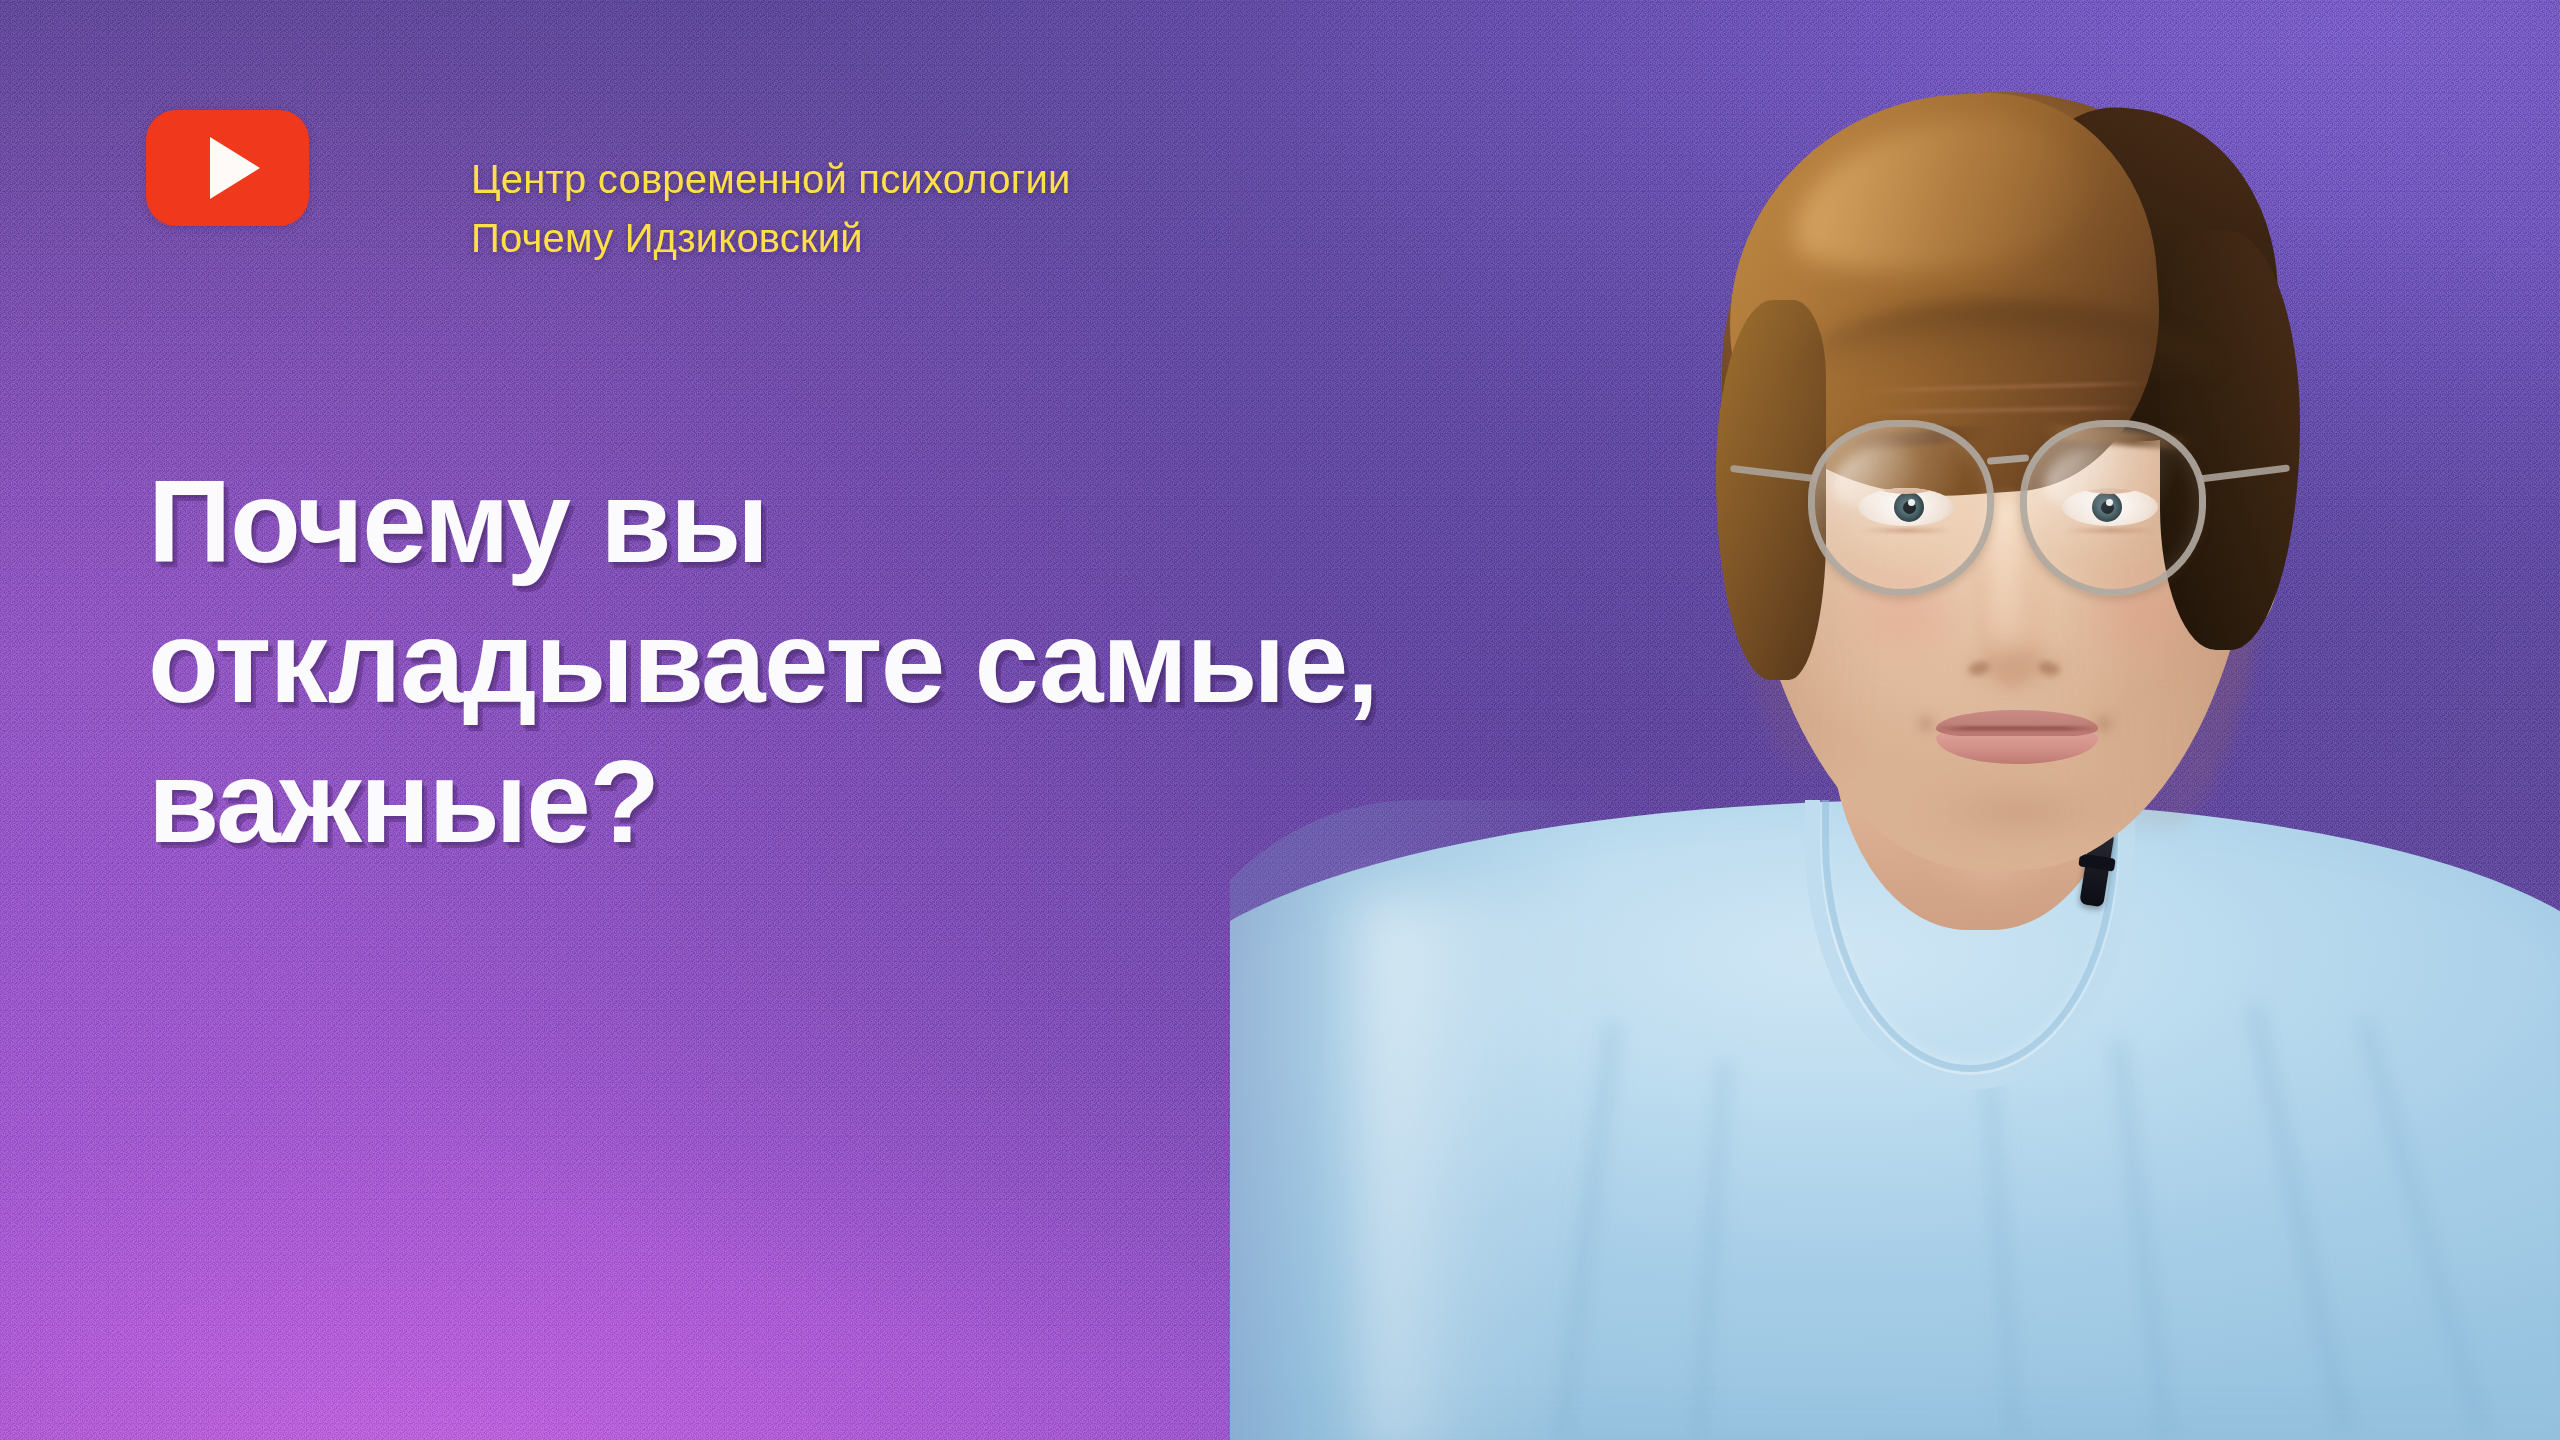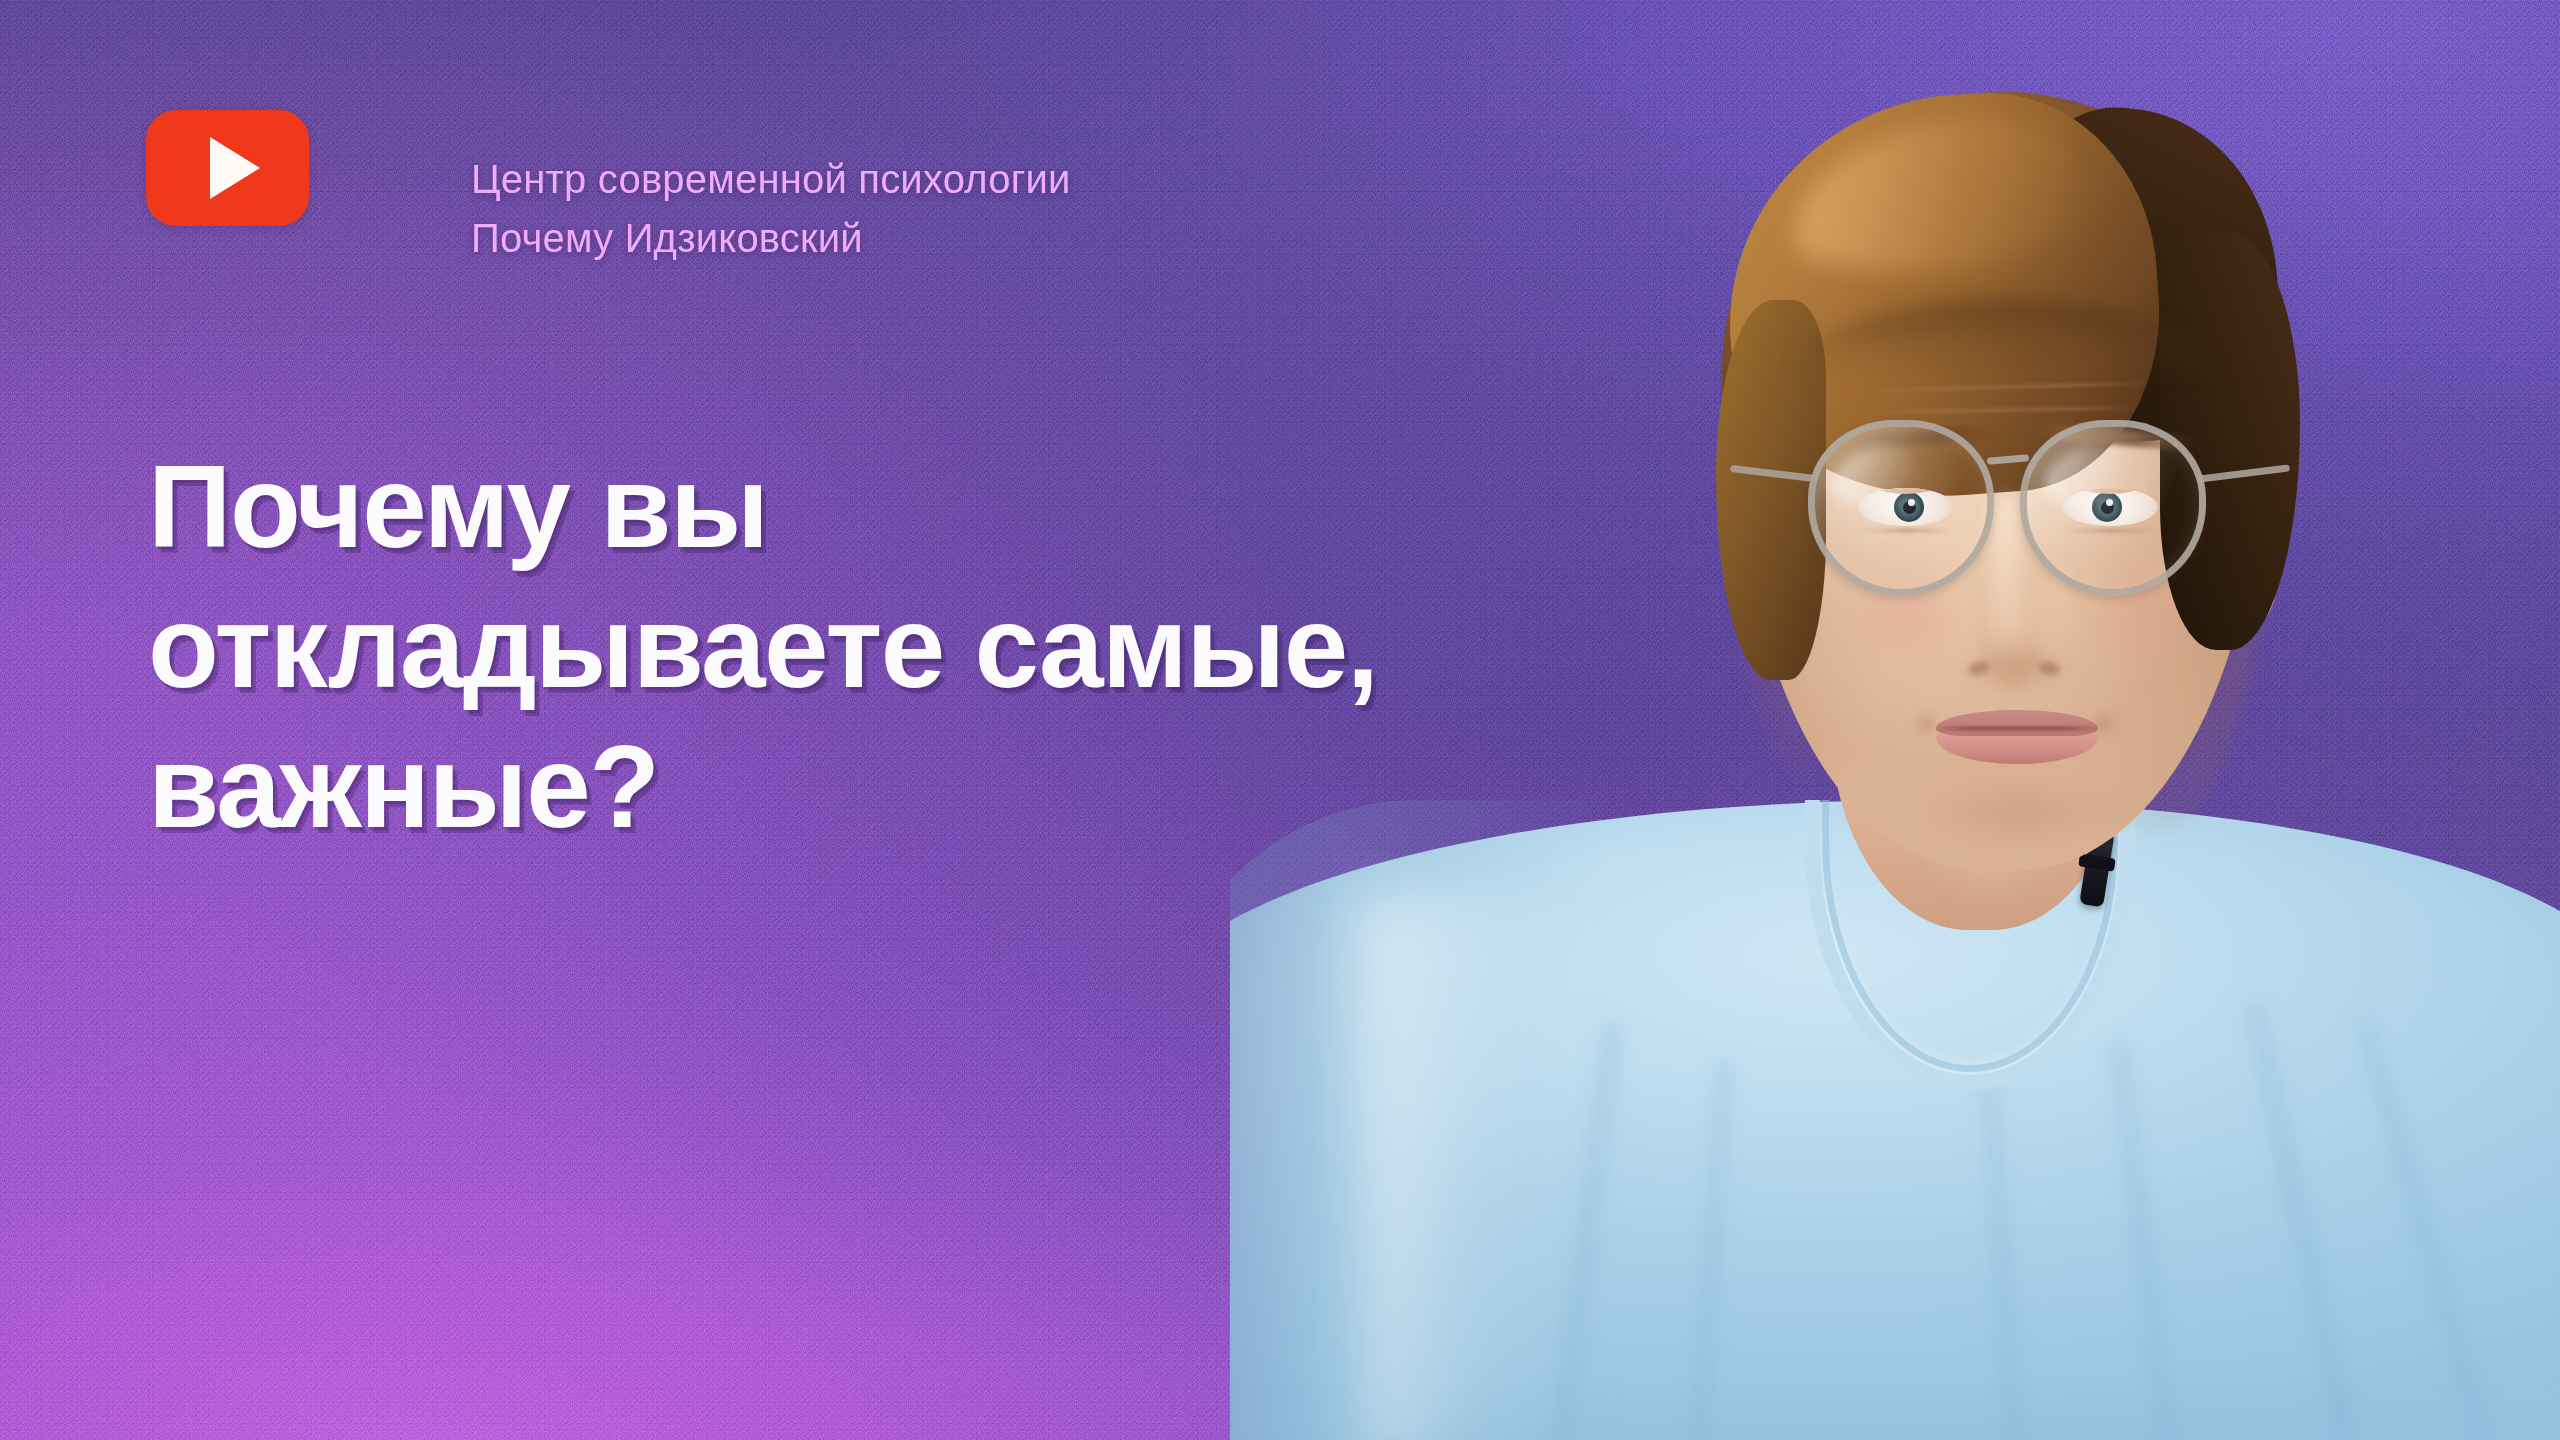--- a/index.html
+++ b/index.html
@@ -65,32 +65,32 @@
     margin-left:14px;
     border-top:31px solid transparent;
     border-bottom:31px solid transparent;
     border-left:50px solid #FDFAF7;
   }
 
   
   .channel{
     position:absolute;left:471px;top:150px;
     width:1000px;
-    color:#f0abfc;
+    color:#fde047;
     font-size:40px;
     line-height:59px;
     font-weight:400;
     letter-spacing:.2px;
     text-shadow:0 2px 7px rgba(35,12,60,.38);
     white-space:nowrap;
   }
 
   
   .headline{
-    position:absolute;left:148px;top:437px;
+    position:absolute;left:148px;top:452px;
     width:1560px;
   }
   .headline .hl{
     display:block;
     color:#FBFAFD;
     font-size:116px;
     line-height:140px;
     font-weight:700;
     letter-spacing:-1.5px;
     text-shadow:

